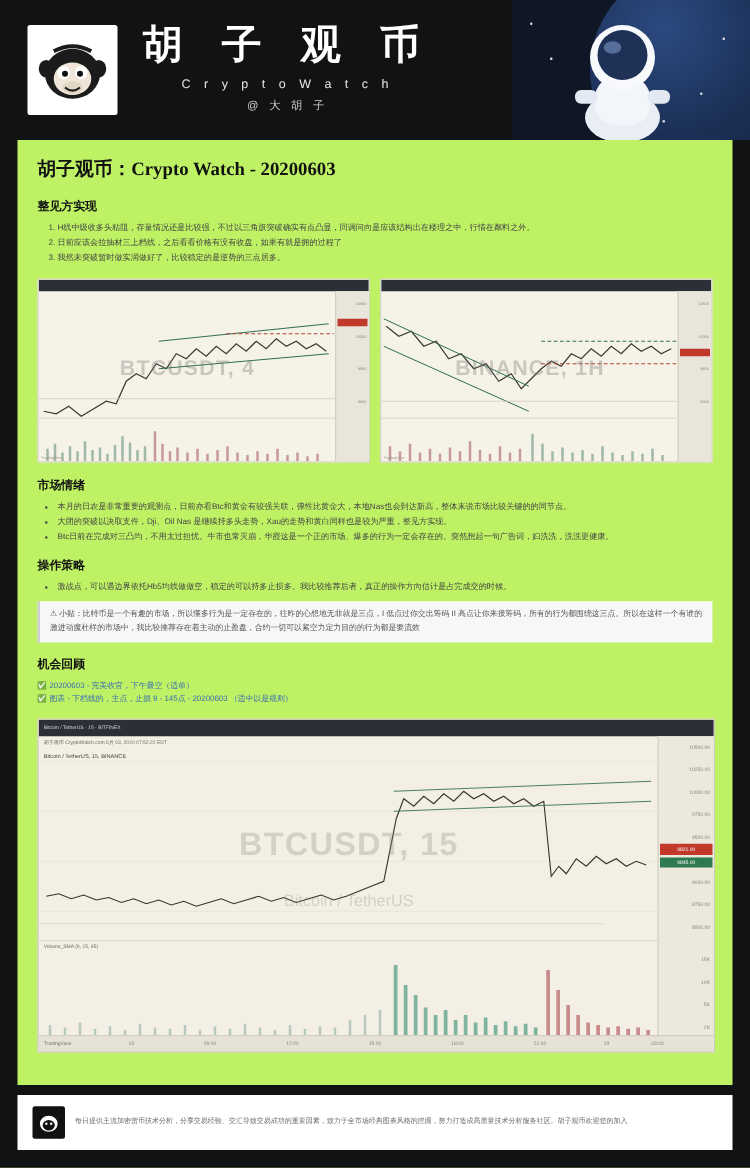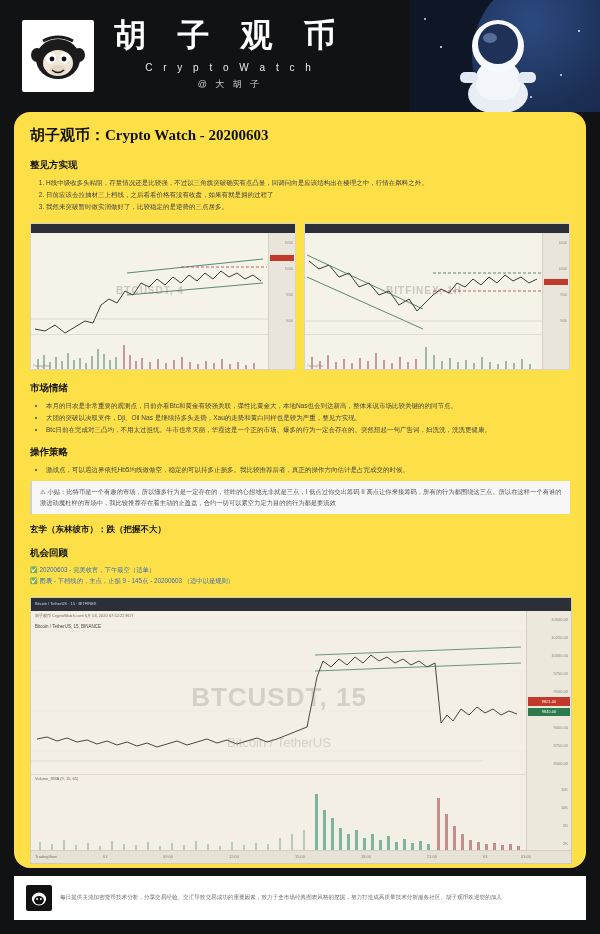--- a/index.html
+++ b/index.html
@@ -43,21 +43,21 @@
     position:absolute;right:-40px;top:-28px;width:168px;height:168px;border-radius:50%;
     background:radial-gradient(circle at 35% 30%,#2c4a80 0%,#1b2f55 55%,#142444 100%);
   }
   .astro{
     position:absolute;left:42px;top:8px;width:92px;height:104px;
   }
   .star{position:absolute;background:#fff;border-radius:50%;opacity:.85;}
 
   
   .sheet{
-    position:absolute;left:14px;top:112px;width:572px;height:756px;background:#fde047;border-radius:16px;
+    position:absolute;left:14px;top:112px;width:572px;height:756px;background:#bef264;
   }
   .inner{padding:14px 16px 0 16px;}
   h1.doc-title{
     font-size:15px;margin:0 0 14px 0;font-weight:bold;color:#111;
     font-family:"Liberation Serif","DejaVu Serif",serif;
   }
   h2.sec{
     font-size:9.5px;margin:0 0 6px 0;font-weight:bold;color:#111;
   }
   .sec-block{margin-bottom:11px;}
@@ -70,21 +70,21 @@
     position:relative;width:50%;height:145px;background:#f5f2e8;border:1px solid #d8d4c8;
     overflow:hidden;
   }
   .cs-top{height:9px;background:#2b2f38;}
   .cs-side{position:absolute;right:0;top:9px;width:26px;bottom:0;background:#e9e5da;border-left:1px solid #d4cfc2;}
   .cs-side .px{position:absolute;right:2px;font-size:3px;color:#8d897d;}
   .cs-tag{position:absolute;right:1px;width:24px;height:6px;background:#c0392b;}
   .cs-body{position:absolute;left:0;right:26px;top:9px;bottom:0;}
   .cs-wm{
     position:absolute;left:0;right:0;top:38%;text-align:center;
-    font-size:10px;color:rgba(120,118,108,.35);letter-spacing:1px;font-weight:bold;
+    font-size:17px;color:rgba(120,118,108,.35);letter-spacing:1px;font-weight:bold;
   }
   .cs-vol{position:absolute;left:0;right:26px;bottom:0;height:34px;border-top:1px solid #e0dccf;}
   .cs-foot{position:absolute;left:2px;bottom:1px;font-size:3px;color:#9a968c;}
   svg.cv{position:absolute;left:0;top:0;}
 
   .note{
     margin:6px 0 10px 0;padding:6px 8px;background:#f7f7f7;border-left:2px solid #d0d0d0;
     font-size:6.3px;line-height:1.6;color:#555;
   }
   .line-item{font-size:6.3px;color:#3b6bb5;margin:2px 0;}
@@ -247,21 +247,21 @@
           <div class="cs-top"></div>
           <div class="cs-body">
             <svg class="cv" width="250" height="136" viewBox="0 0 250 136">
               <path d="M4 28 L14 36 L24 32 L34 44 L44 40 L54 54 L64 50 L74 62 L84 58 L94 72 L104 66 L112 78 L120 70 L128 62 L136 56 L144 60 L152 50 L160 54 L168 46 L176 52 L184 44 L192 50 L200 42 L208 48 L216 44 L224 50 L232 46" stroke="#3c3a33" stroke-width="1" fill="none"></path>
               <path d="M2 22 L118 76" stroke="#2f6f4f" stroke-width=".8" fill="none"></path>
               <path d="M2 44 L118 96" stroke="#2f6f4f" stroke-width=".8" fill="none"></path>
               <path d="M128 40 L236 40" stroke="#2f6f4f" stroke-width=".8" stroke-dasharray="3 2" fill="none"></path>
               <path d="M128 58 L236 58" stroke="#b04030" stroke-width=".8" stroke-dasharray="3 2" fill="none"></path>
               <line x1="0" y1="88" x2="250" y2="88" stroke="#cfc9ba" stroke-width=".6"></line>
             </svg>
-            <div class="cs-wm">BITFINEX, 1H</div>
+            <div class="cs-wm">BINANCE, 1H</div>
           </div>
           <div class="cs-vol">
             <svg class="cv" width="250" height="34" viewBox="0 0 250 34">
               <g fill="#c79a9a">
                 <rect x="6" y="22" width="2" height="12"></rect>
                   <rect x="14" y="26" width="2" height="8"></rect>
                 <rect x="22" y="20" width="2" height="14"></rect>
                   <rect x="30" y="27" width="2" height="7"></rect>
                 <rect x="38" y="24" width="2" height="10"></rect>
                   <rect x="46" y="28" width="2" height="6"></rect>
@@ -311,21 +311,20 @@
           <li>Btc日前在完成对三凸均，不用太过担忧。牛市也常灭崩，华霞这是一个正的市场、爆多的行为一定会存在的。突然想起一句广告词，妇洗洗，洗洗更健康。</li>
         </ul>
       </div>
 
       <div class="sec-block">
         <h2 class="sec">操作策略</h2>
         <ul class="list">
           <li>激战点，可以遇边界依托Hb5均线做做空，稳定的可以持多止损多。我比较推荐后者，真正的操作方向估计是占完成交的时候。</li>
         </ul>
         <div class="note">⚠ 小贴：比特币是一个有趣的市场，所以懂多行为是一定存在的，往昨的心想地无非就是三点，I 低点过你交出筹码 II 高点让你来接筹码，所有的行为都围绕这三点。所以在这样一个有谁的激进动魔杜样的市场中，我比较推荐存在着主动的止盈盘，合约一切可以紧空力定力目的的行为都是要流效</div>
-        <div class="sub-h">玄学（东林彼市）：跌（把握不大）</div>
       </div>
 
       <div class="sec-block">
         <h2 class="sec">机会回顾</h2>
         <div class="line-item">✅ 20200603 - 完美收官，下午最空（适单）</div>
         <div class="line-item">✅ 图表 - 下档线的，主点，止损 9 - 145点 - 20200603 （适中以是规则）</div>
       </div>
 
       <div class="big-chart">
         <div class="bc-top">Bitcoin / TetherUS · 15 · BITFINEX</div>

